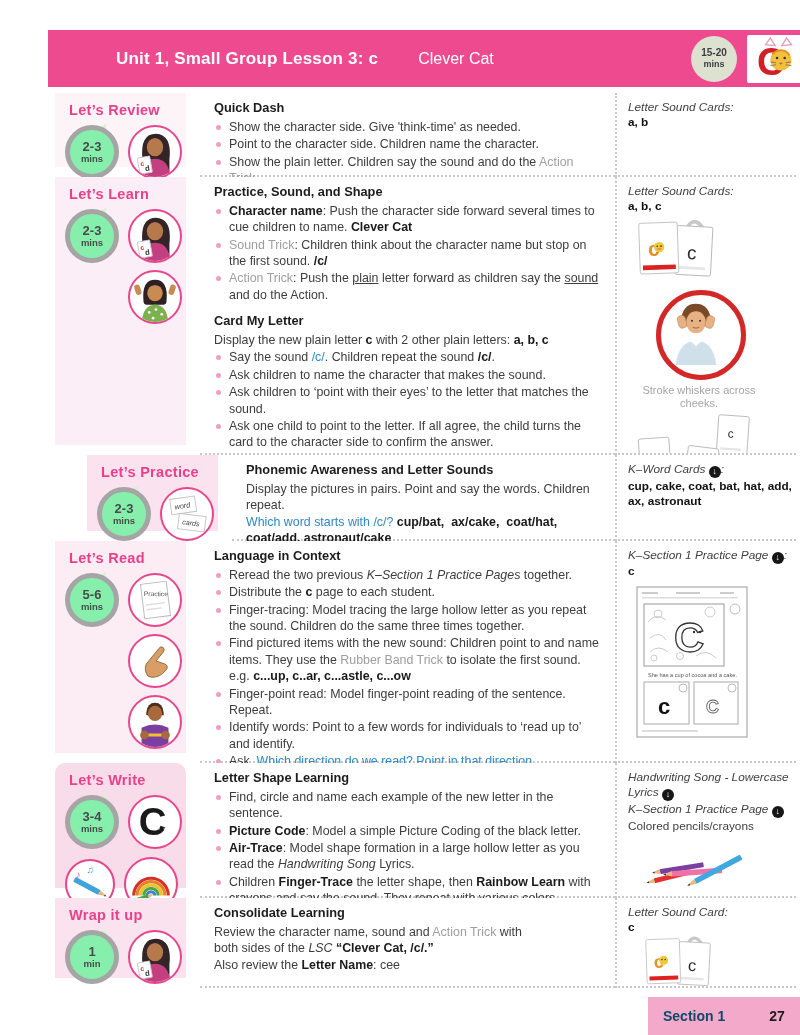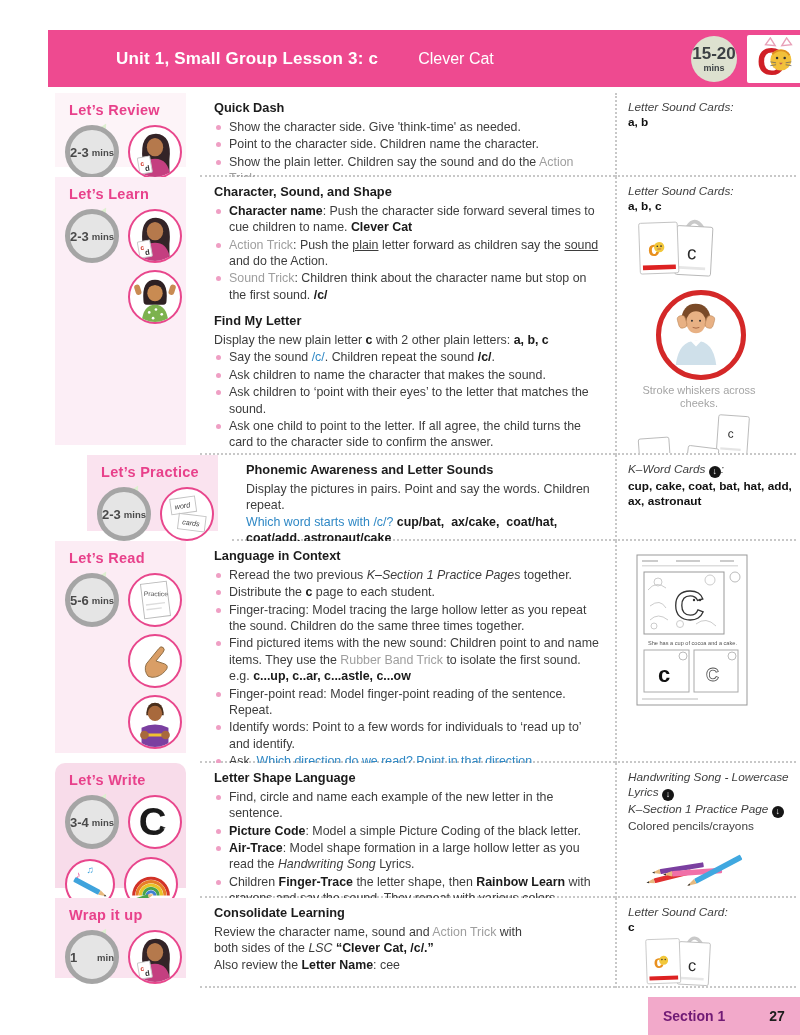--- a/index.html
+++ b/index.html
@@ -5,34 +5,34 @@
   html,body{margin:0;padding:0;background:#fff;}
   body{width:800px;height:1035px;font-family:"Liberation Sans",sans-serif;color:#3d3d3d;overflow:hidden;}
   .page{position:relative;width:800px;height:1035px;background:#fff;}
 
   
   .header{margin:30px 0 0 48px;width:747px;height:57px;background:#ee4a90;display:flex;align-items:center;padding-left:48px;}
   .header-title{color:#fff;font-weight:bold;font-size:17px;margin-left:20px;letter-spacing:.2px;}
   .header-sub{color:#fff;font-size:16px;margin-left:40px;}
   .header-spacer{flex:1;}
   .badge{width:46px;height:46px;border-radius:50%;background:#dde1cf;color:#3c4144;display:flex;flex-direction:column;align-items:center;justify-content:center;font-weight:bold;flex:none;}
-  .badge .v{font-size:17px;line-height:1;}
+  .badge .v{font-size:10px;line-height:1;}
   .badge .u{font-size:9px;line-height:1;margin-top:2px;}
   .catbox{width:62px;height:48px;background:#fff;border-radius:2px;margin:0 34px 0 10px;display:flex;align-items:center;justify-content:center;flex:none;}
 
   
   .rows{margin:6px 0 0 55px;width:741px;}
   .row{display:flex;overflow:hidden;}
   .side{width:131px;flex:none;margin-right:14px;background-clip:content-box !important;padding-bottom:10px;}
   .side-head{font-size:14.5px;font-weight:bold;color:#e8418b;padding:9px 0 7px 14px;letter-spacing:.3px;}
   .icons{padding-left:10px;}
   .icon-row{display:flex;align-items:center;gap:9px;}
   .timer-wrap{position:relative;width:54px;height:54px;flex:none;}
   .leaf{position:absolute;top:-3px;left:28px;width:17px;height:17px;background:#dff0d2;clip-path:polygon(0 100%,55% 0,100% 100%);transform:rotate(28deg);}
-  .timer{position:absolute;top:0;left:0;width:44px;height:44px;border-radius:50%;border:5px solid #a5a5a5;background:#e5e5e5;display:flex;align-items:center;justify-content:space-between;font-weight:bold;color:#4a4a4a;}
+  .timer{position:absolute;top:0;left:0;width:44px;height:44px;border-radius:50%;border:5px solid #a5a5a5;background:#86efac;display:flex;flex-direction:column;align-items:center;justify-content:center;font-weight:bold;color:#4a4a4a;}
   .timer .v{font-size:13px;line-height:1;}
   .timer .u{font-size:9.5px;line-height:1;margin-top:1px;}
   .icircle{width:50px;height:50px;border-radius:50%;border:2.5px solid #e8468c;background:#fff;overflow:hidden;flex:none;display:flex;align-items:center;justify-content:center;}
   .indent2{margin-left:63px;margin-top:7px;}
 
   .main{flex:1;border-bottom:2px dotted #c8c8c8;padding:7px 14px 6px 14px;font-size:12.4px;line-height:1.32;}
   .main h3{margin:0 0 2px 0;font-size:12.8px;color:#1c1c1c;}
   .main h3.second{margin-top:10px;}
   .main ul{margin:1px 0 0 0;padding:0;list-style:none;}
   .main li{position:relative;padding-left:15px;margin-bottom:1px;}
@@ -50,21 +50,21 @@
   .s-blue{color:#2f88c5;}
   .s-u{text-decoration:underline;}
   .s-i{font-style:italic;}
   .s-dl{display:inline-flex;align-items:center;justify-content:center;width:12px;height:12px;border-radius:50%;background:#161616;color:#fff;font-size:9px;font-weight:bold;vertical-align:-1px;}
 
   .action-circle{width:80px;height:80px;border-radius:50%;border:5px solid #d42828;background:#fff;overflow:hidden;margin:6px 0 0 28px;}
   .caption{color:#a5a5a5;text-align:center;font-size:11px;line-height:1.15;margin:4px 0 0 6px;width:130px;}
 
   
   .footer{margin:9px 0 0 648px;width:152px;height:38px;background:#f2a9ca;display:flex;align-items:center;}
-  .footer .sec{color:#701a75;font-weight:bold;font-size:14px;margin-left:15px;}
+  .footer .sec{color:#0c4a6e;font-weight:bold;font-size:14px;margin-left:15px;}
   .footer .pg{color:#1d1d1d;font-weight:bold;font-size:14px;margin-left:44px;text-align:center;}
 </style>
 </head>
 <body>
 
 <div class="page">
 
   <div class="header">
     <span class="header-title">Unit 1, Small Group Lesson 3: c</span>
     <span class="header-sub">Clever Cat</span>
@@ -173,27 +173,27 @@
                   <circle cx="20" cy="42" r="1.4"></circle>
                   <circle cx="27" cy="39" r="1.4"></circle>
                   <circle cx="33" cy="44" r="1.4"></circle>
                   <circle cx="24" cy="48" r="1.4"></circle>
                 </g>
             </svg>
           </span>
         </div>
       </div>
       <div class="main">
-        <h3>Character, Sound, and Shape</h3>
+        <h3>Practice, Sound, and Shape</h3>
         <ul>
           <li><span class="s-b">Character name</span><span>: Push the character side forward several times to cue children to name. </span><span class="s-b">Clever Cat</span></li>
+          <li><span class="s-g">Sound Trick</span><span>: Children think about the character name but stop on the first sound. </span><span class="s-b">/c/</span></li>
           <li><span class="s-g">Action Trick</span><span>: Push the </span><span class="s-u">plain</span><span> letter forward as children say the </span><span class="s-u">sound</span><span> and do the Action.</span></li>
-          <li><span class="s-g">Sound Trick</span><span>: Children think about the character name but stop on the first sound. </span><span class="s-b">/c/</span></li>
         </ul>
-        <h3 class="second">Find My Letter</h3>
+        <h3 class="second">Card My Letter</h3>
         <div class="plainline"><span>Display the new plain letter </span><span class="s-b">c</span><span> with 2 other plain letters: </span><span class="s-b">a, b, c</span></div>
         <ul>
           <li><span>Say the sound </span><span class="s-blue">/c/</span><span>. Children repeat the sound </span><span class="s-b">/c/</span><span>.</span></li>
           <li><span>Ask children to name the character that makes the sound.</span></li>
           <li><span>Ask children to ‘point with their eyes’ to the letter that matches the sound.</span></li>
           <li><span>Ask one child to point to the letter. If all agree, the child turns the card to the character side to confirm the answer.</span></li>
           <li><span>Turn the card back to the plain letter.</span></li>
         </ul>
       </div>
       <div class="right">
@@ -335,20 +335,21 @@
           <li><span>Reread the two previous </span><span class="s-i">K–Section 1 Practice Pages</span><span> together.</span></li>
           <li><span>Distribute the </span><span class="s-b">c</span><span> page to each student.</span></li>
           <li><span>Finger-tracing: Model tracing the large hollow letter as you repeat the sound. Children do the same three times together.</span></li>
           <li><span>Find pictured items with the new sound: Children point to and name items. They use the </span><span class="s-g">Rubber Band Trick</span><span> to isolate the first sound. e.g. </span><span class="s-b">c...up, c..ar, c...astle, c...ow</span></li>
           <li><span>Finger-point read: Model finger-point reading of the sentence. Repeat.</span></li>
           <li><span>Identify words: Point to a few words for individuals to ‘read up to’ and identify.</span></li>
           <li><span>Ask, </span><span class="s-blue">Which direction do we read? Point in that direction.</span></li>
         </ul>
       </div>
       <div class="right">
+        <div class="mat-rich"><span class="s-i">K–Section 1 Practice Page </span><span class="s-dl">↓</span><span class="s-i">: </span><span class="s-b">c</span></div>
         <svg width="112" height="152" viewBox="0 0 112 152" style="margin:6px 0 0 8px;">
           <rect x="1" y="1" width="110" height="150" fill="#fff" stroke="#999"></rect>
           <rect x="6" y="6" width="16" height="2" fill="#ccc"></rect>
             <rect x="40" y="6" width="24" height="2" fill="#ccc"></rect>
             <rect x="84" y="6" width="14" height="2" fill="#ccc"></rect>
           <rect x="6" y="11" width="96" height="1.5" fill="#ddd"></rect>
           <circle cx="99" cy="23" r="5" fill="none" stroke="#bbb"></circle>
           <rect x="8" y="18" width="80" height="62" fill="#fff" stroke="#999"></rect>
           <path d="M12 36 Q20 26 30 34 M14 52 Q24 44 30 54 M14 66 Q22 58 32 66 M60 70 Q70 62 80 72" stroke="#ccc" fill="none"></path>
           <circle cx="22" cy="28" r="4" fill="none" stroke="#ccc"></circle>
@@ -419,21 +420,21 @@
                 <g transform="rotate(-8 20 47)">
                   <rect x="10" y="45" width="18" height="4" fill="#e8c428"></rect>
                   <polygon points="28,45 34,47 28,49" fill="#e7b97e"></polygon>
                 </g>
               </svg>
             </span>
           </div>
         </div>
       </div>
       <div class="main">
-        <h3>Letter Shape Language</h3>
+        <h3>Letter Shape Learning</h3>
         <ul>
           <li><span>Find, circle and name each example of the new letter in the sentence.</span></li>
           <li><span class="s-b">Picture Code</span><span>: Model a simple Picture Coding of the black letter.</span></li>
           <li><span class="s-b">Air-Trace</span><span>: Model shape formation in a large hollow letter as you read the </span><span class="s-i">Handwriting Song</span><span> Lyrics.</span></li>
           <li><span>Children </span><span class="s-b">Finger-Trace</span><span> the letter shape, then </span><span class="s-b">Rainbow Learn</span><span> with crayons and say the sound. They repeat with various colors.</span></li>
         </ul>
       </div>
       <div class="right">
         <div class="mat-rich"><span class="s-i">Handwriting Song - Lowercase Lyrics </span><span class="s-dl">↓</span></div>
         <div class="mat-rich"><span class="s-i">K–Section 1 Practice Page </span><span class="s-dl">↓</span></div>

